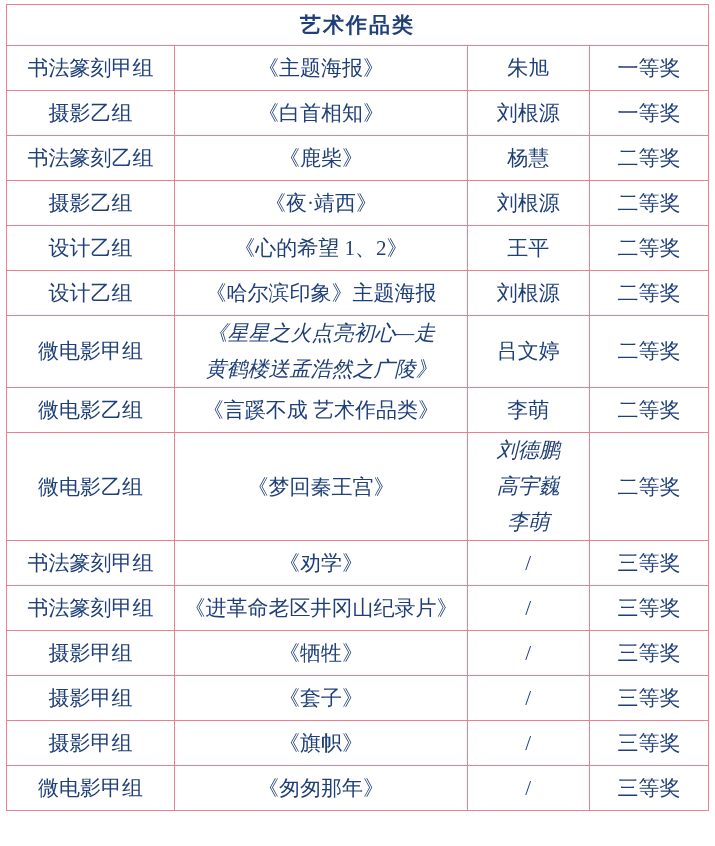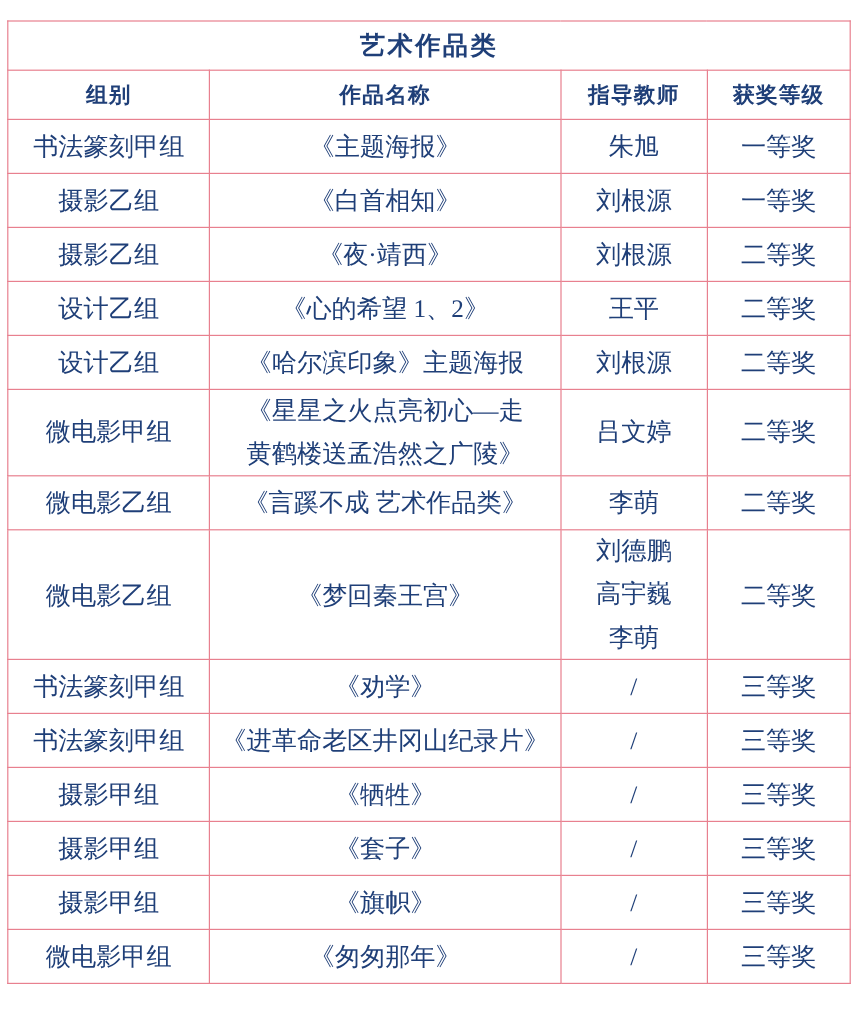--- a/index.html
+++ b/index.html
@@ -13,21 +13,20 @@
     font-family: "Liberation Serif", "DejaVu Serif", serif;
     color: #1a3a6b;
   }
   .page {
     width: 715px;
     height: 834px;
     box-sizing: border-box;
     padding: 4px 6px 4px 6px;
     display: flex;
     flex-direction: column;
-    margin-top: 13px;
   }
   table.award-table {
     border-collapse: collapse;
     width: 703px;
     table-layout: fixed;
   }
   table.award-table td, table.award-table th {
     border: 1px solid #e8808f;
     padding: 0;
     text-align: center;
@@ -51,56 +50,56 @@
   .body-cell {
     font-size: 21px;
     height: 44px;
     line-height: 1.55;
     padding: 4px 3px;
   }
   .col-group { width: 168px; }
   .col-work  { width: 292px; }
   .col-teacher { width: 122px; }
   .col-award { width: 119px; }
-  .multiline { line-height: 1.7; }
+  .multiline { line-height: 1.7; font-style: italic; }
   .stack-line { display: block; }
 </style>
 </head>
 <body>
 
 <div class="page">
   <table class="award-table">
     <colgroup>
       <col class="col-group">
       <col class="col-work">
       <col class="col-teacher">
       <col class="col-award">
     </colgroup>
     <tbody>
       <tr>
         <td class="title-cell" colspan="4">艺术作品类</td>
       </tr>
-      <tr>
-        <td class="head-cell">组别</td>
-        <td class="head-cell">作品名称</td>
-        <td class="head-cell">指导教师</td>
-        <td class="head-cell">获奖等级</td>
-      </tr>
 
       <tr>
         <td class="body-cell">书法篆刻甲组</td>
         <td class="body-cell">《主题海报》</td>
         <td class="body-cell">朱旭</td>
         <td class="body-cell">一等奖</td>
       </tr>
       <tr>
         <td class="body-cell">摄影乙组</td>
         <td class="body-cell">《白首相知》</td>
         <td class="body-cell">刘根源</td>
         <td class="body-cell">一等奖</td>
+      </tr>
+      <tr>
+        <td class="body-cell">书法篆刻乙组</td>
+        <td class="body-cell">《鹿柴》</td>
+        <td class="body-cell">杨慧</td>
+        <td class="body-cell">二等奖</td>
       </tr>
       <tr>
         <td class="body-cell">摄影乙组</td>
         <td class="body-cell">《夜·靖西》</td>
         <td class="body-cell">刘根源</td>
         <td class="body-cell">二等奖</td>
       </tr>
       <tr>
         <td class="body-cell">设计乙组</td>
         <td class="body-cell">《心的希望 1、2》</td>

